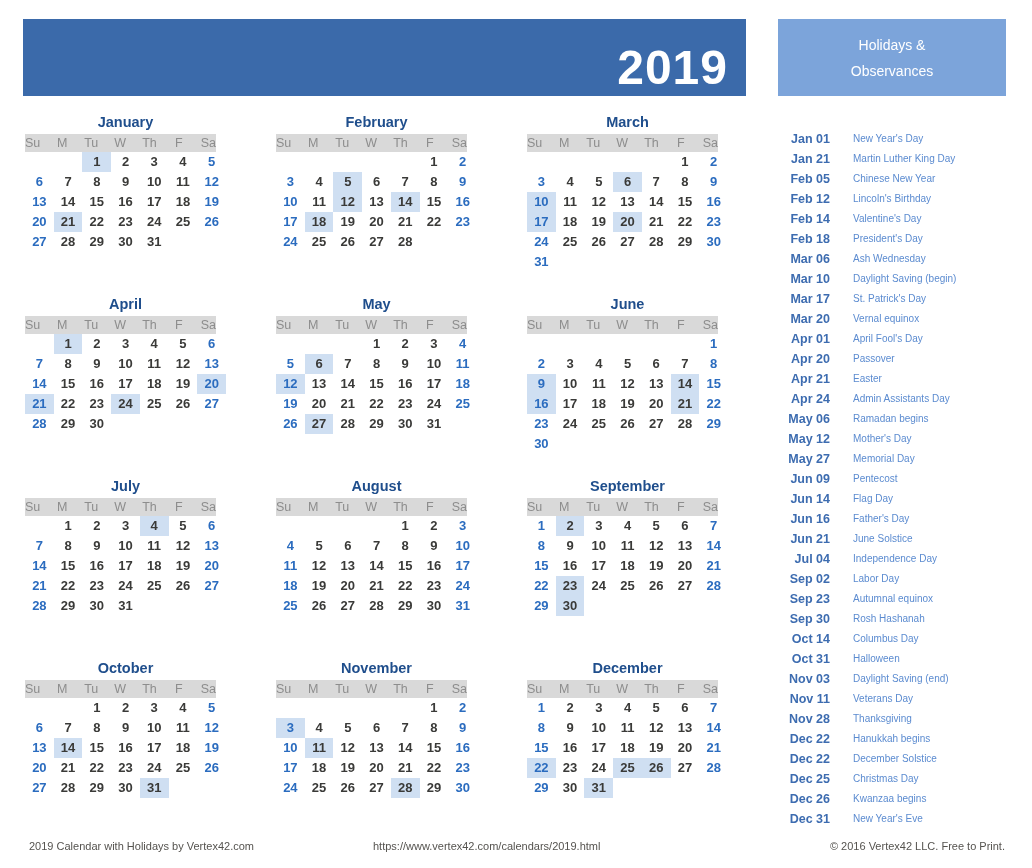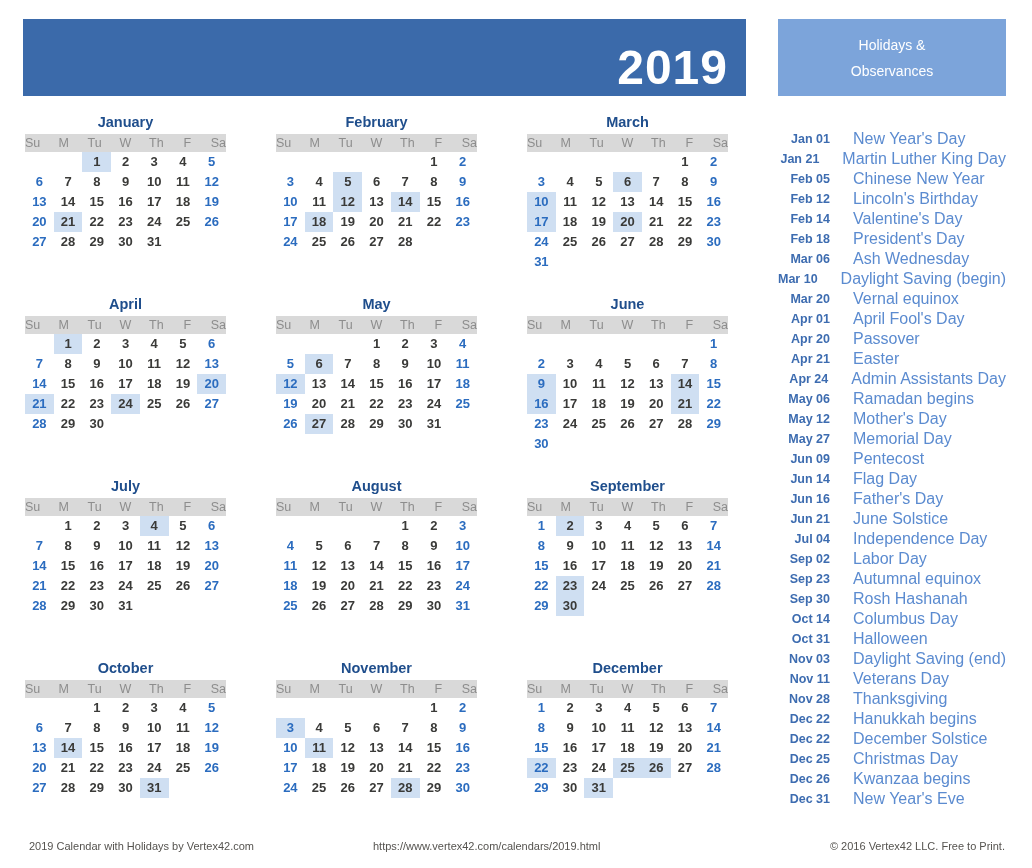--- a/index.html
+++ b/index.html
@@ -73,21 +73,21 @@
   .holiday-date {
     width: 52px;
     padding-right: 2px;
     text-align: right;
     font-size: 12.5px;
     font-weight: bold;
     color: #3d6cb0;
   }
   .holiday-name {
     padding-left: 21px;
-    font-size: 16px;
+    font-size: 10px;
     color: #5b8bd0;
   }
 
   
   #months-grid {
     position: absolute;
     left: 0px;
     top: 112px;
     width: 760px;
   }
@@ -104,21 +104,21 @@
     font-size: 14.5px;
     font-weight: bold;
     color: #1f4e8c;
     height: 22px;
     line-height: 20px;
   }
   .dow-row {
     display: flex;
     background: #d9d9d9;
     height: 18px;
-    margin: 0 25px 0 25px;
+    margin: 0 35px 0 25px;
     gap: 16px;
   }
   .dow {
     flex: 1 1 0;
     text-align: center;
     font-size: 12.5px;
     line-height: 18px;
     color: #8d8d8d;
   }
   .weeks {
@@ -194,20 +194,24 @@
       </div>
       <div class="holiday-row">
         <span class="holiday-date">Mar 06</span>
         <span class="holiday-name">Ash Wednesday</span>
       </div>
       <div class="holiday-row">
         <span class="holiday-date">Mar 10</span>
         <span class="holiday-name">Daylight Saving (begin)</span>
       </div>
       <div class="holiday-row">
+        <span class="holiday-date">Mar 17</span>
+        <span class="holiday-name">St. Patrick's Day</span>
+      </div>
+      <div class="holiday-row">
         <span class="holiday-date">Mar 20</span>
         <span class="holiday-name">Vernal equinox</span>
       </div>
       <div class="holiday-row">
         <span class="holiday-date">Apr 01</span>
         <span class="holiday-name">April Fool's Day</span>
       </div>
       <div class="holiday-row">
         <span class="holiday-date">Apr 20</span>
         <span class="holiday-name">Passover</span>

